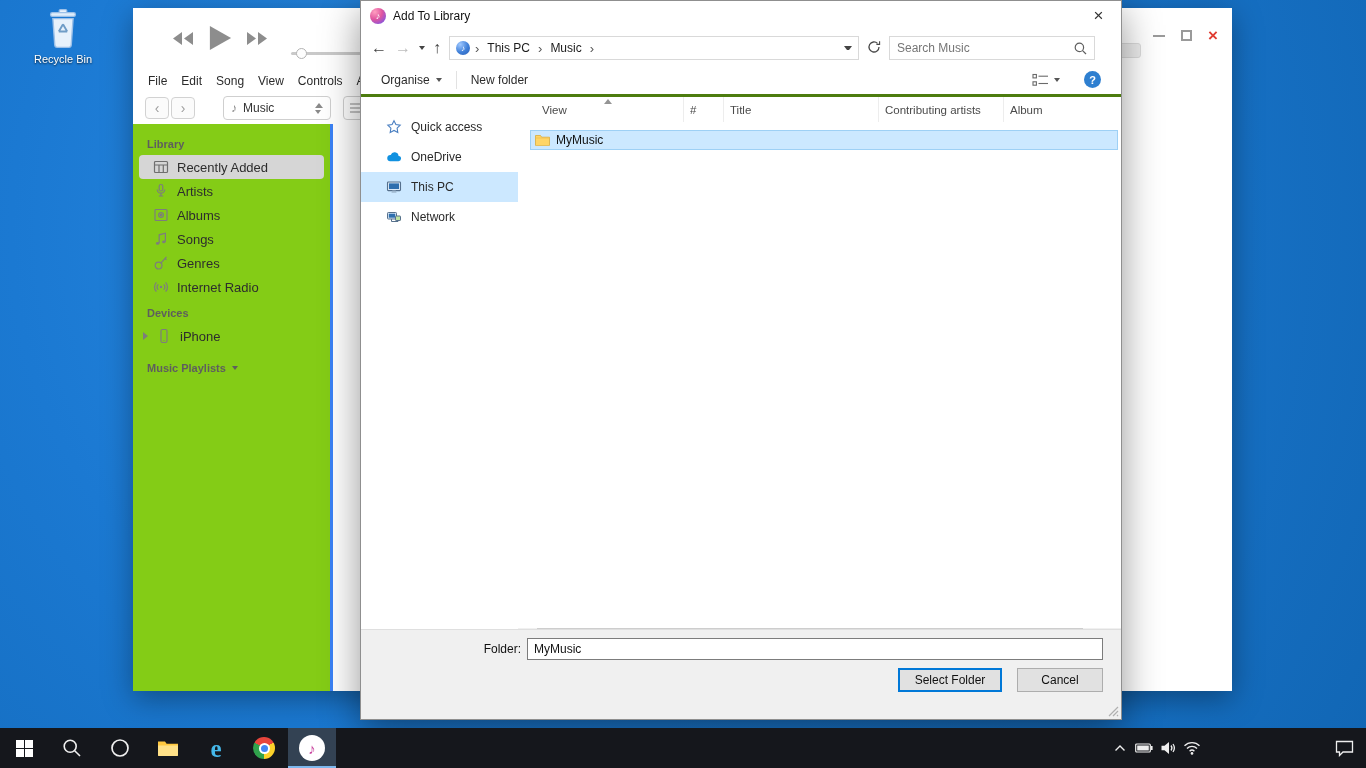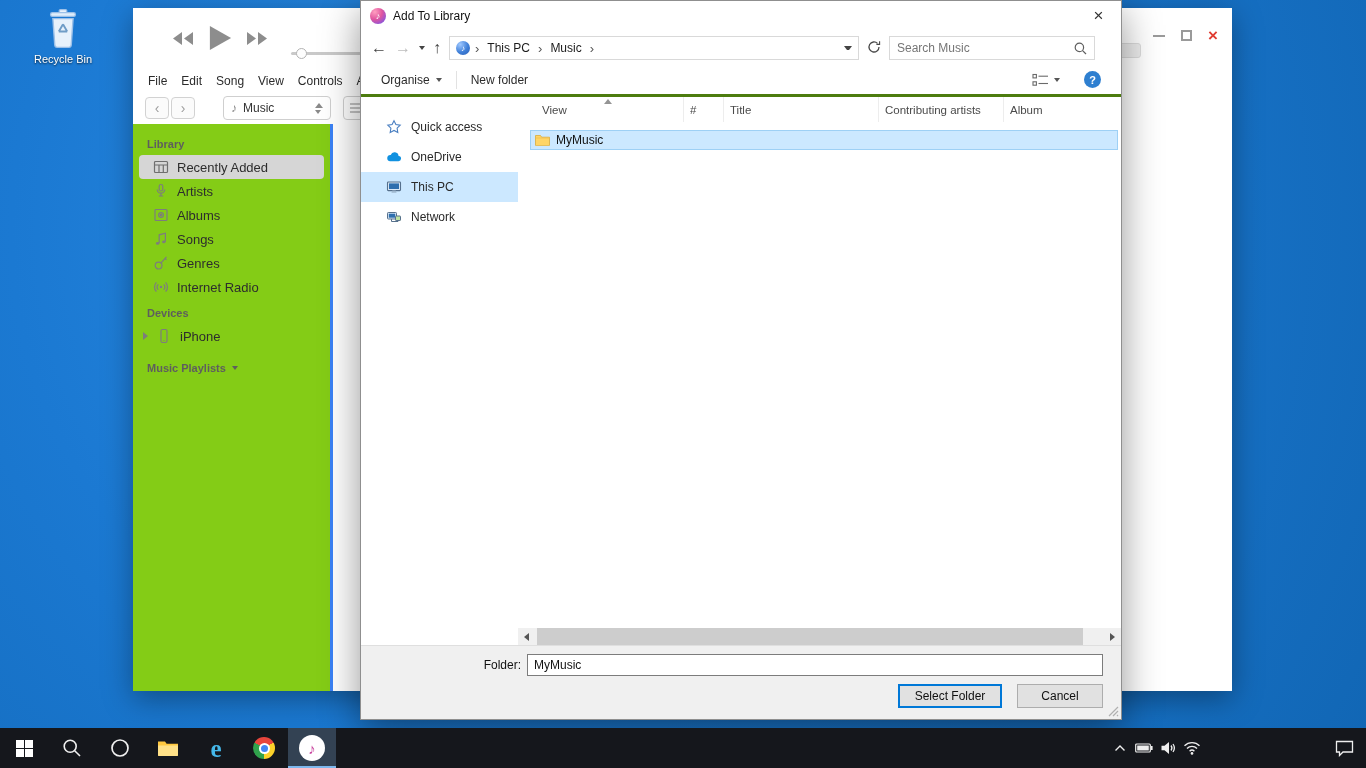--- a/index.html
+++ b/index.html
@@ -76,21 +76,21 @@
   .fhead { display:flex; height:25px; font-size:11.5px; color:#4a4a4a; padding-left:18px; position:relative; }
   .fhead .cell { display:flex; align-items:center; padding:0 6px; border-right:1px solid #ededed; }
   .c0{width:148px} .c1{width:40px} .c2{width:155px} .c3{width:125px} .c4{flex:1;border-right:none!important;}
   .sort { position:absolute; top:2px; left:86px; }
   .frow { margin:8px 3px 0 12px; height:20px; display:flex; align-items:center; gap:6px; padding-left:4px;
           background:#cce8ff; border:1px solid #9ed0f5; color:#111; }
   .hscroll { position:absolute; left:0; right:0; bottom:0; height:17px; background:#f0f0f0; display:flex; }
   .sbtn { width:17px; height:17px; display:grid; place-items:center; }
   .track { flex:1; position:relative; }
   .thumb { position:absolute; top:0; bottom:0; left:2px; width:546px; background:#cdcdcd; }
-  .foot { position:absolute; left:0; right:0; bottom:0; height:74px; background:#f0f0f0; border-top:1px solid #dfdfdf; }
+  .foot { position:absolute; left:0; right:0; bottom:0; height:90px; background:#f0f0f0; border-top:1px solid #dfdfdf; }
   .fline { position:absolute; top:8px; left:0; right:18px; display:flex; align-items:center; }
   .flabel { width:166px; text-align:right; padding-right:6px; color:#111; }
   .finput { flex:1; height:22px; border:1px solid #7c7c7c; padding:0 6px; font-size:12px; font-family:inherit; color:#111; background:#fff; }
   .btns { position:absolute; top:38px; right:18px; display:flex; gap:15px; }
   .btn { height:24px; min-width:86px; background:#e1e1e1; border:1px solid #adadad; font-size:12px; font-family:inherit; color:#111; }
   .btn.def { min-width:104px; border:2px solid #0078d7; }
   .grip { position:absolute; right:2px; bottom:2px; }
 
   
   .tb { position:absolute; left:0; right:0; bottom:0; height:40px; background:#15171c; display:flex; z-index:10; }

